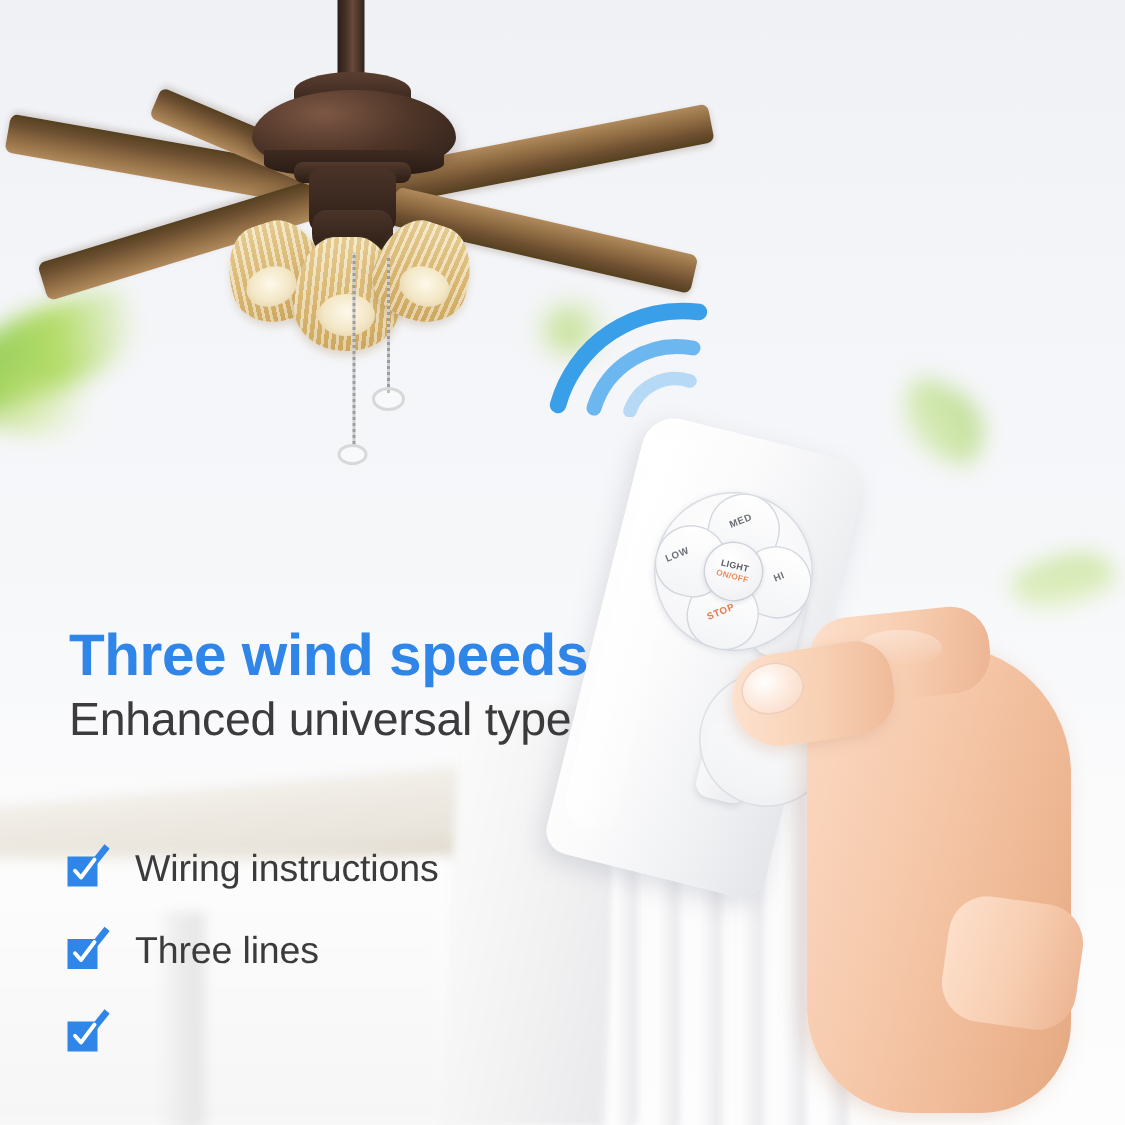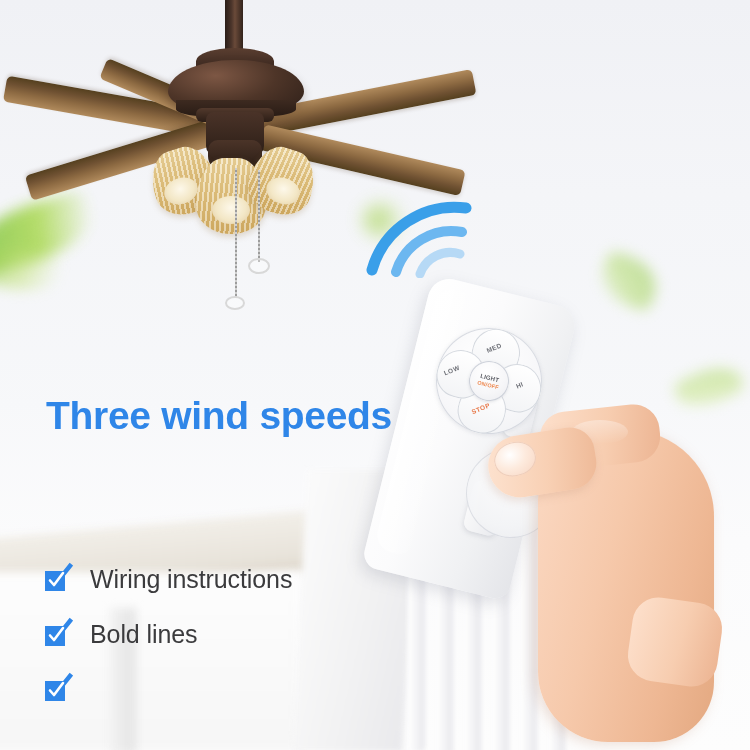--- a/index.html
+++ b/index.html
@@ -278,21 +278,21 @@
     box-shadow:inset 0 0 0 1px rgba(235,200,180,.8);
   }
   .knuckle{
     position:absolute;
     background:linear-gradient(180deg,rgba(255,255,255,.35),rgba(255,255,255,0));
     border-radius:50%;
   }
 
   
   .headline{
-    position:absolute; left:46px; top:396px;
+    position:absolute; left:46px; top:418px;
     font-size:39px; font-weight:700;
     color:#2f86e8;
     letter-spacing:-.3px;
     line-height:1;
   }
   .subhead{
     position:absolute; left:46px; top:464px;
     font-size:31px; font-weight:400;
     color:#3b3b3d;
     letter-spacing:-.2px;
@@ -417,20 +417,21 @@
       <div class="palm"></div>
       <div class="finger" style="left:60px; top:18px; width:120px; height:58px; transform:rotate(-6deg);"></div>
       <div class="knuckle" style="left:92px; top:30px; width:56px; height:24px;"></div>
       <div class="finger" style="left:150px; top:210px; width:90px; height:84px; transform:rotate(8deg);"></div>
       <div class="thumb"></div>
       <div class="nail"></div>
     </div>
   </div>
 
   <div class="headline">Three wind speeds</div>
+  <div class="subhead">Enhanced universal type</div>
 
   <div class="features">
 
     <div class="feature">
       <span class="check">
         <svg viewBox="0 0 32 32">
           <rect x="4" y="9" width="20" height="20" fill="#2f86e8"></rect>
           <path d="M8 19 L13 24 L29 4" fill="none" stroke="#2f86e8" stroke-width="4.5" stroke-linecap="square"></path>
           <path d="M9 18.5 L13 23 L22 11" fill="none" stroke="#ffffff" stroke-width="2.6" stroke-linecap="round" stroke-linejoin="round"></path>
         </svg>
@@ -439,21 +440,21 @@
     </div>
 
     <div class="feature">
       <span class="check">
         <svg viewBox="0 0 32 32">
           <rect x="4" y="9" width="20" height="20" fill="#2f86e8"></rect>
           <path d="M8 19 L13 24 L29 4" fill="none" stroke="#2f86e8" stroke-width="4.5" stroke-linecap="square"></path>
           <path d="M9 18.5 L13 23 L22 11" fill="none" stroke="#ffffff" stroke-width="2.6" stroke-linecap="round" stroke-linejoin="round"></path>
         </svg>
       </span>
-      <span class="feature-text">Bold lines</span>
+      <span class="feature-text">Three lines</span>
     </div>
 
     <div class="feature">
       <span class="check">
         <svg viewBox="0 0 32 32">
           <rect x="4" y="9" width="20" height="20" fill="#2f86e8"></rect>
           <path d="M8 19 L13 24 L29 4" fill="none" stroke="#2f86e8" stroke-width="4.5" stroke-linecap="square"></path>
           <path d="M9 18.5 L13 23 L22 11" fill="none" stroke="#ffffff" stroke-width="2.6" stroke-linecap="round" stroke-linejoin="round"></path>
         </svg>
       </span>

